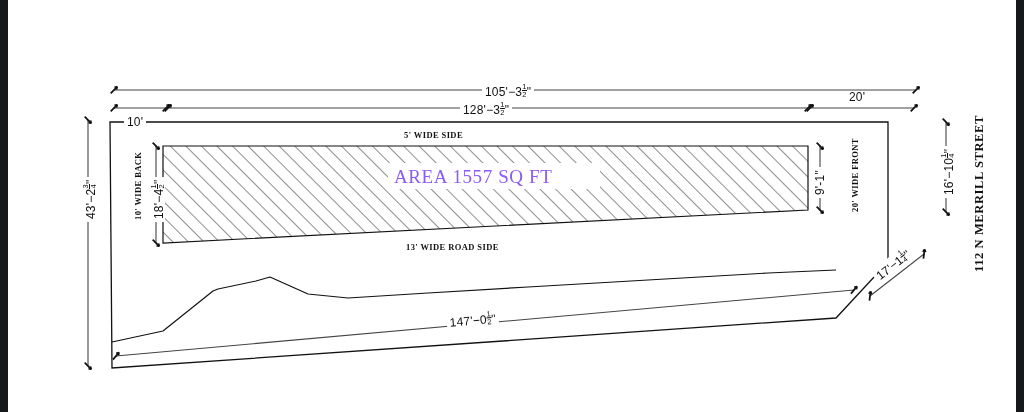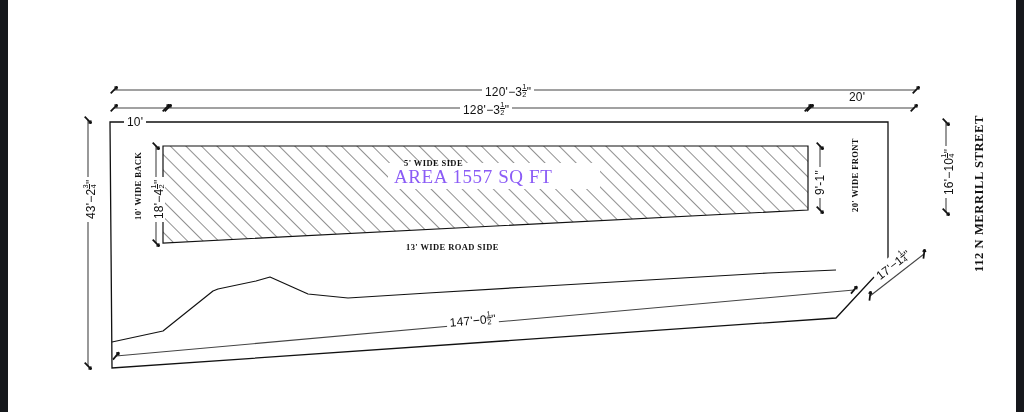--- a/index.html
+++ b/index.html
@@ -130,21 +130,21 @@
 
         <line x1="938" y1="122" x2="938" y2="212" marker-start="url(#tick)" marker-end="url(#tick)"></line>
 
         <line x1="862" y1="296" x2="916" y2="254" marker-start="url(#tick)" marker-end="url(#tick)"></line>
 
         <line x1="108" y1="356" x2="846" y2="290" marker-start="url(#tick)" marker-end="url(#tick)"></line>
       </g>
     </svg>
 
     <div class="lbl dim white-pad" style="left:474px; top:83px;">
-      <span>120'</span>−<span>3</span><span class="frac"><span class="n">1</span><span class="d">2</span></span>"
+      <span>105'</span>−<span>3</span><span class="frac"><span class="n">1</span><span class="d">2</span></span>"
     </div>
 
     <div class="lbl dim white-pad" style="left:452px; top:101px;">
       <span>128'</span>−<span>3</span><span class="frac"><span class="n">1</span><span class="d">2</span></span>"
     </div>
 
     <div class="lbl dim white-pad" style="left:116px; top:116px;">10'</div>
 
     <div class="lbl dim white-pad" style="left:838px; top:91px;">20'</div>
 
@@ -167,21 +167,21 @@
     </div>
 
     <div class="lbl dim white-pad" style="left:862px; top:272px; transform: rotate(-38deg); transform-origin: 0 0;">
       <span>17'</span>−<span>1</span><span class="frac"><span class="n">1</span><span class="d">4</span></span>"
     </div>
 
     <div class="lbl dim white-pad" style="left:438px; top:314px; transform: rotate(-5deg); transform-origin: 0 0;">
       <span>147'</span>−<span>0</span><span class="frac"><span class="n">1</span><span class="d">2</span></span>"
     </div>
 
-    <div class="lbl note" style="left:396px; top:131px;margin-top:28px;">5' WIDE SIDE</div>
+    <div class="lbl note" style="left:396px; top:131px;">5' WIDE SIDE</div>
 
     <div class="lbl note" style="left:398px; top:243px;">13' WIDE ROAD SIDE</div>
 
     <div class="lbl area-txt" style="left:386px; top:167px;">AREA 1557 SQ FT</div>
 
     <div class="lbl street rot90" style="left:965px; top:272px;">112 N MERRILL STREET</div>
 
   </div>
 </div>
 

